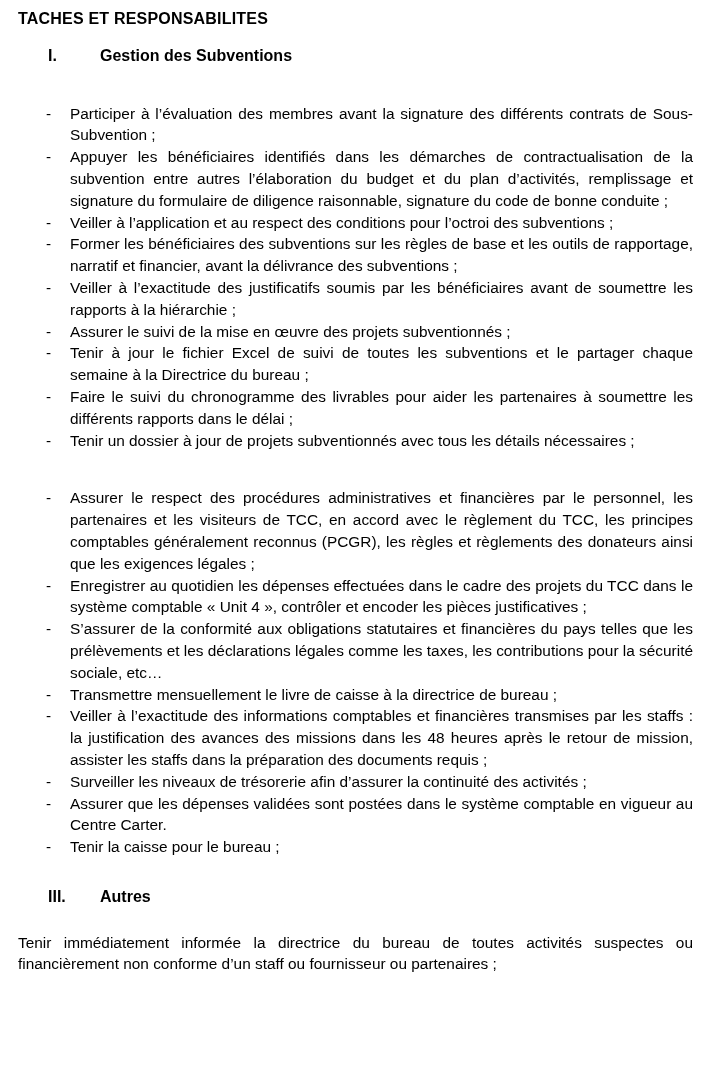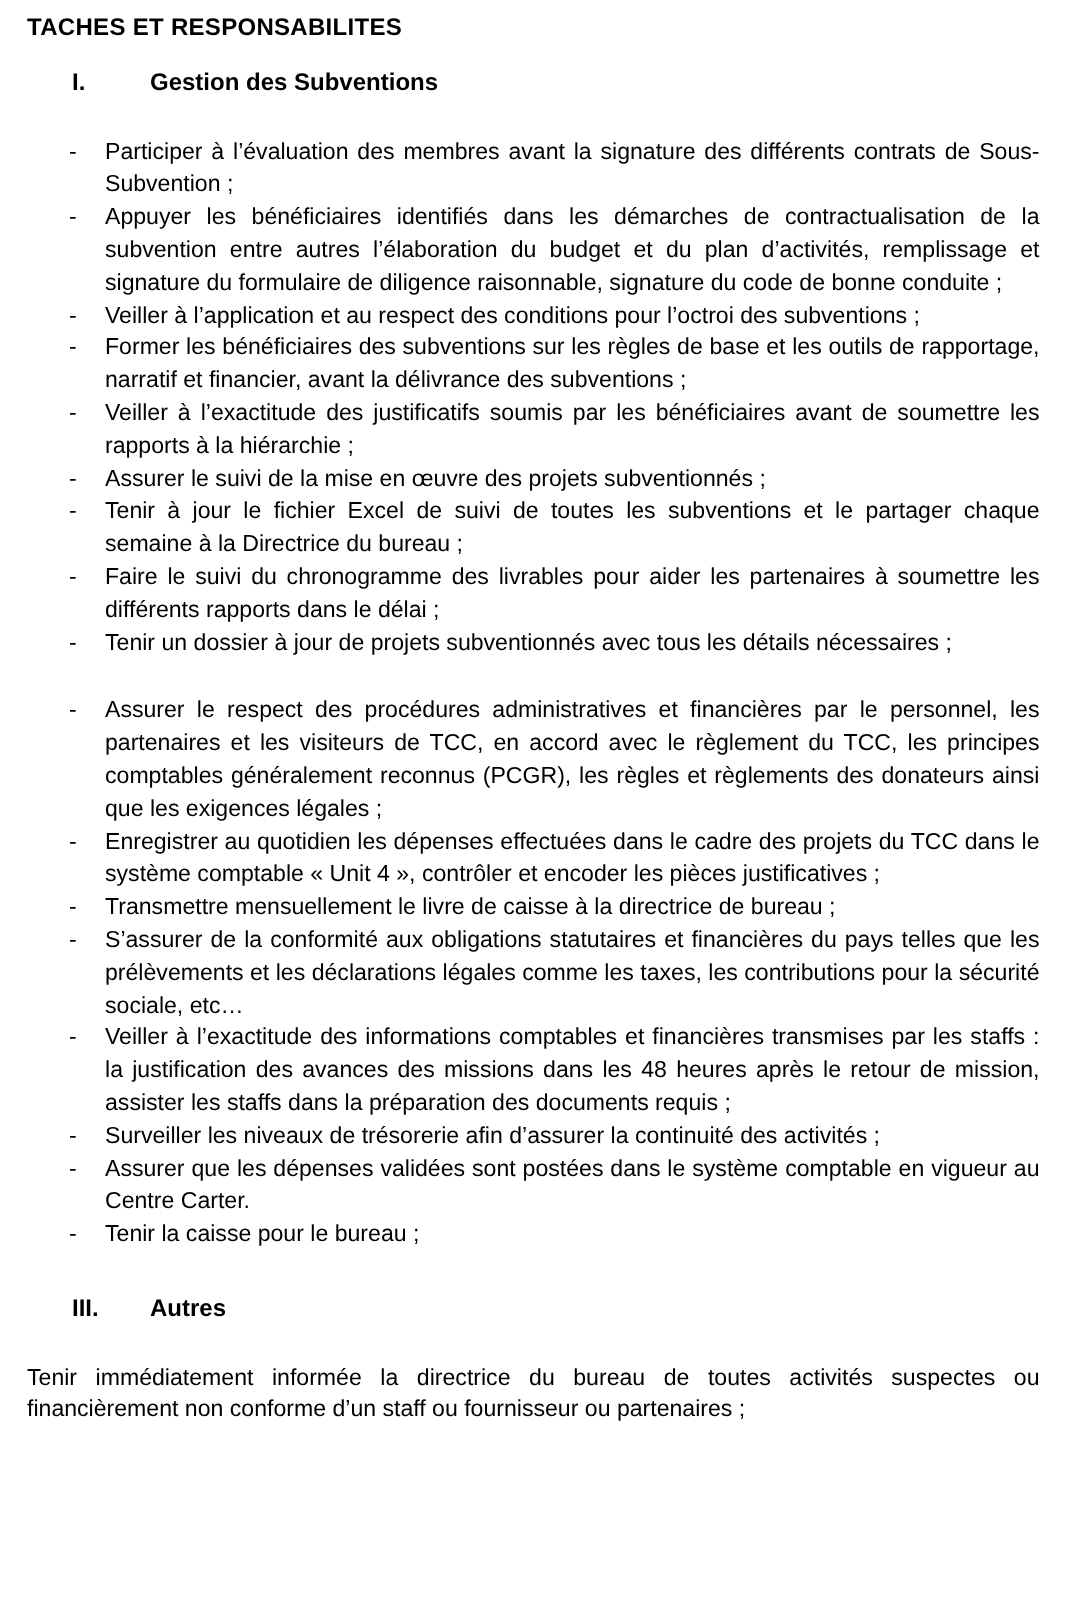--- a/index.html
+++ b/index.html
@@ -29,21 +29,21 @@
   .section-heading .sec-num {
     width: 52px;
     flex: 0 0 52px;
   }
   .mt-heading1 { margin-top: 15px; }
   .mt-heading2 { margin-top: 22px; }
   .mt-heading3 { margin-top: 28px; align-items: center; }
   ul.task-list {
     list-style: none;
     text-align: justify;
-    margin-top: 24px;
+    margin-top: 36px;
   }
   ul.task-list li {
     position: relative;
     padding-left: 52px;
   }
   ul.task-list li::before {
     content: "-";
     position: absolute;
     left: 28px;
     top: 0;
@@ -74,22 +74,22 @@
     <li>Assurer le suivi de la mise en œuvre des projets subventionnés ;</li>
     <li>Tenir à jour le fichier Excel de suivi de toutes les subventions et le partager chaque semaine à la Directrice du bureau ;</li>
     <li>Faire le suivi du chronogramme des livrables pour aider les partenaires à soumettre les différents rapports dans le délai ;</li>
     <li>Tenir un dossier à jour de projets subventionnés avec tous les détails nécessaires ;</li>
   </ul>
 
 
   <ul class="task-list">
     <li>Assurer le respect des procédures administratives et financières par le personnel, les partenaires et les visiteurs de TCC, en accord avec le règlement du TCC, les principes comptables généralement reconnus (PCGR), les règles et règlements des donateurs ainsi que les exigences légales ;</li>
     <li>Enregistrer au quotidien les dépenses effectuées dans le cadre des projets du TCC dans le système comptable « Unit 4 », contrôler et encoder les pièces justificatives ;</li>
+    <li>S’assurer de la conformité aux obligations statutaires et financières du pays telles que les prélèvements et les déclarations légales comme les taxes, les contributions pour la sécurité sociale, etc…</li>
     <li>Transmettre mensuellement le livre de caisse à la directrice de bureau ;</li>
-    <li>S’assurer de la conformité aux obligations statutaires et financières du pays telles que les prélèvements et les déclarations légales comme les taxes, les contributions pour la sécurité sociale, etc…</li>
     <li>Veiller à l’exactitude des informations comptables et financières transmises par les staffs : la justification des avances des missions dans les 48 heures après le retour de mission, assister les staffs dans la préparation des documents requis ;</li>
     <li>Surveiller les niveaux de trésorerie afin d’assurer la continuité des activités ;</li>
     <li>Assurer que les dépenses validées sont postées dans le système comptable en vigueur au Centre Carter.</li>
     <li>Tenir la caisse pour le bureau ;</li>
   </ul>
 
   <div class="section-heading mt-heading3">
     <span class="sec-num">III.</span>
     <span>Autres</span>
   </div>

